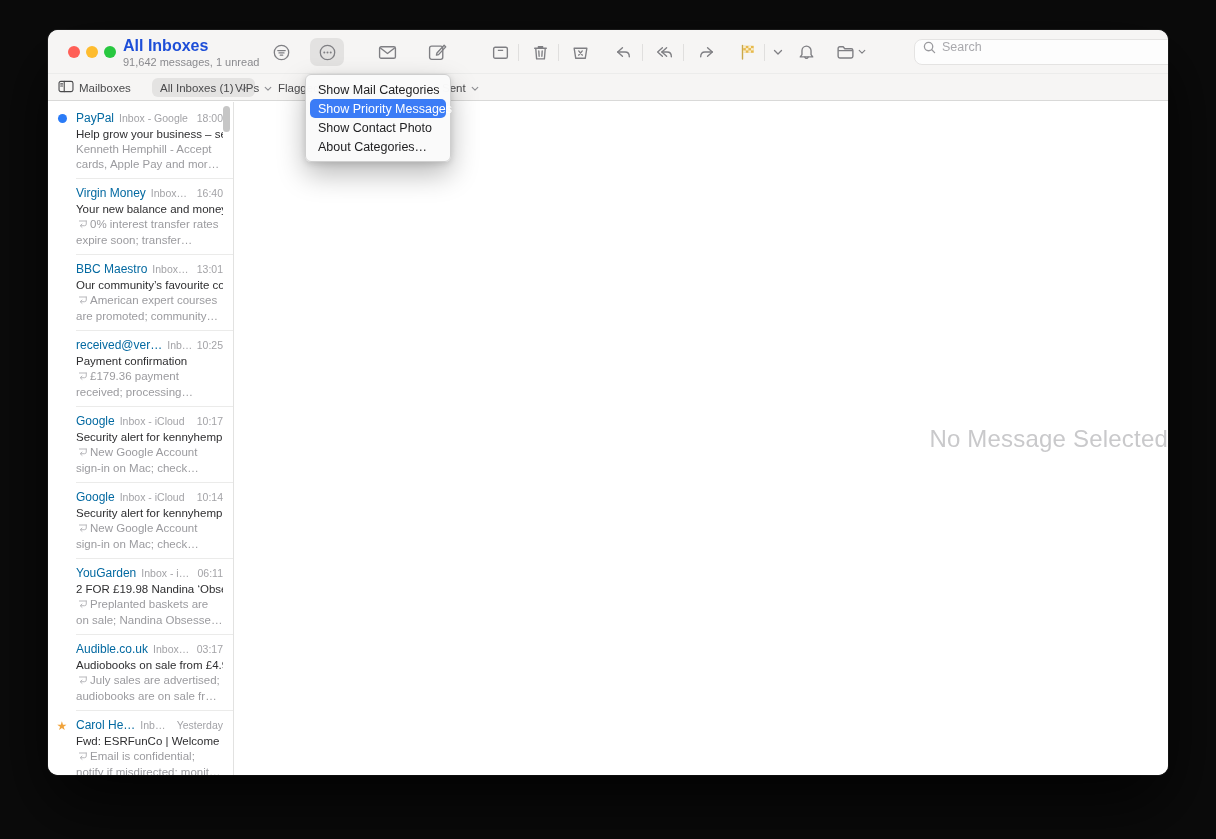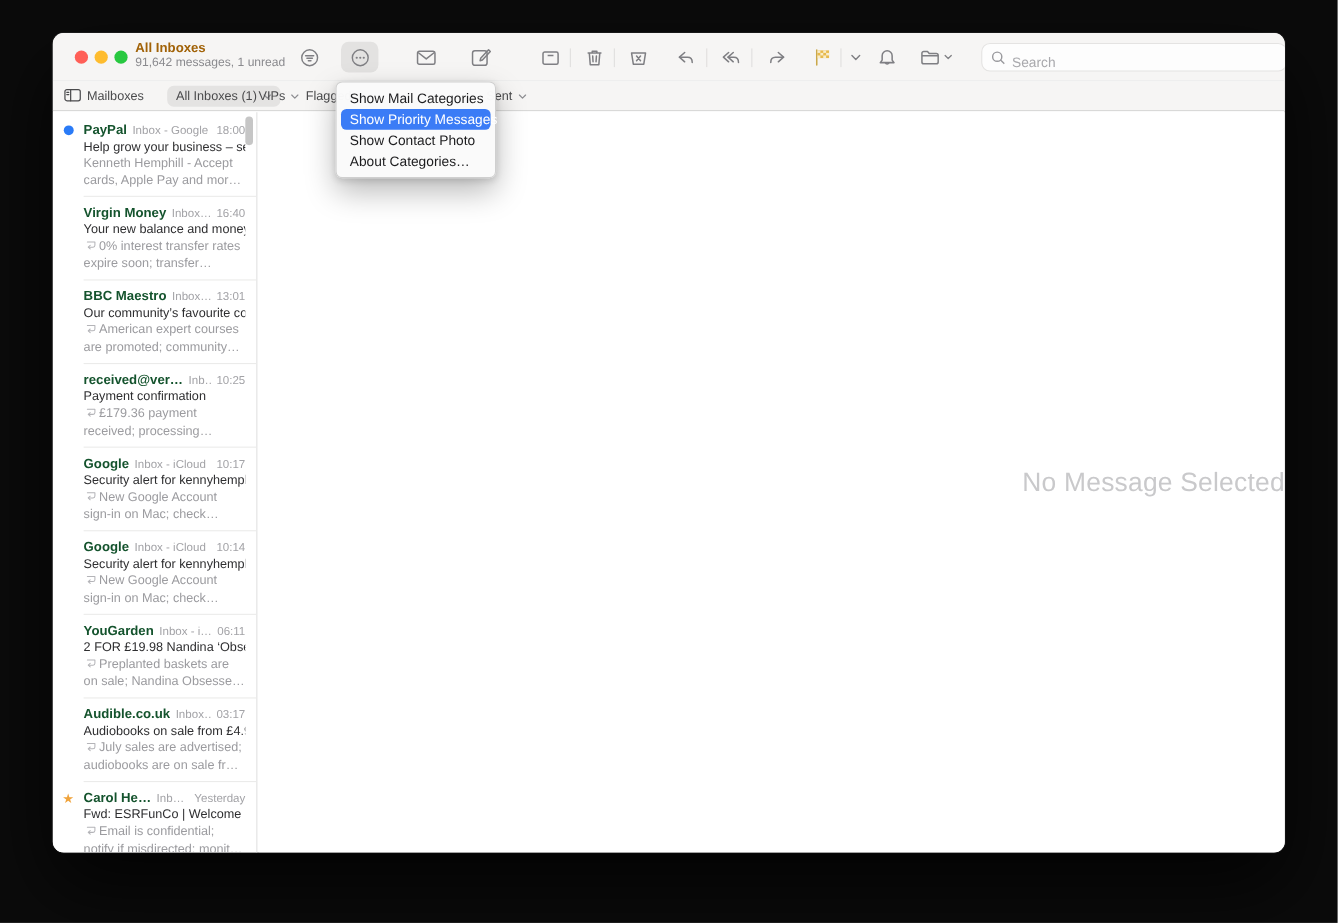--- a/index.html
+++ b/index.html
@@ -15,35 +15,35 @@
     background:#ffffff; border-radius:10px; overflow:hidden;
     box-shadow:0 30px 70px rgba(0,0,0,.75), 0 0 0 1px rgba(255,255,255,.08);
   }
   
   .titlebar { position:relative; height:44px; background:#f6f5f4; border-bottom:1px solid #ececeb; }
   .traffic { position:absolute; top:16px; width:12px; height:12px; border-radius:50%; }
   .t-red   { left:20px; background:#ff5f57; }
   .t-yel   { left:38px; background:#febc2e; }
   .t-grn   { left:56px; background:#28c840; }
   .title-block { position:absolute; left:75px; top:6px; line-height:1.25; }
-  .win-title { font-size:12px; font-weight:700; color:#a16207; }
+  .win-title { font-size:16px; font-weight:700; color:#1d4ed8; }
   .win-sub   { font-size:11px; color:#8a8a8e; }
   .tbtn {
     position:absolute; top:8px; width:34px; height:28px;
     display:flex; align-items:center; justify-content:center;
     color:#7f7f83; border-radius:7px;
   }
   .tbtn.active { background:#e3e2e1; }
   .tbtn svg { display:block; }
   .tdiv { position:absolute; top:14px; width:1px; height:17px; background:#e0dfde; }
   .chev-btn { width:22px; }
   .search-wrap {
-    position:absolute; left:844px; top:9px; width:278px; height:26px;
+    position:absolute; left:866px; top:9px; width:278px; height:26px;
     background:#fdfdfd; border:1px solid #e4e3e2; border-radius:8px;
-    display:flex; align-items:flex-end; padding:0 8px; color:#9a9a9e;
+    display:flex; align-items:flex-start; padding:0 8px; color:#9a9a9e;
   }
   .search-wrap input {
     border:none; outline:none; background:transparent; margin-left:6px;
     font-size:12.5px; color:#333; width:100%;
     font-family:"Liberation Sans","DejaVu Sans",sans-serif;
   }
   .search-wrap input::placeholder { color:#a9a9ad; }
   
   .favbar { position:relative; height:27px; background:#f6f5f4; border-bottom:1px solid #d9d9d8; }
   .fav { position:absolute; top:4px; height:19px; display:flex; align-items:center; gap:5px;
@@ -66,21 +66,21 @@
   .list {
     position:absolute; left:0; top:72px; width:186px; bottom:0;
     background:#fff; border-right:1px solid #e2e2e1; overflow:hidden; padding-top:2px;
   }
   .row { display:flex; }
   .gutter { width:28px; flex:none; display:flex; justify-content:center; align-items:flex-start; padding-top:10px; }
   .dot { width:9px; height:9px; border-radius:50%; background:#2a7bf7; }
   .star { font-size:12px; color:#f0a33b; line-height:10px; }
   .rcontent { flex:1; min-width:0; padding:7px 10px 6px 0; border-bottom:1px solid #ebebea; }
   .line1 { display:flex; align-items:baseline; gap:5px; }
-  .sender { font-weight:700; font-size:12px; color:#14532d; white-space:nowrap; }
+  .sender { font-weight:400; font-size:12px; color:#0369a1; white-space:nowrap; }
   .mbox { flex:1; min-width:0; overflow:hidden; white-space:nowrap; font-size:10.5px; color:#a3a3a7; }
   .rtime { font-size:10.5px; color:#a3a3a7; white-space:nowrap; }
   .subj { font-size:11.5px; font-weight:500; color:#2e2e30; margin-top:3px;
           white-space:nowrap; overflow:hidden; }
   .prev { font-size:11.5px; color:#9b9b9f; margin-top:2px; line-height:15px;
           display:-webkit-box; -webkit-line-clamp:2; -webkit-box-orient:vertical; overflow:hidden; }
   .sumicon { display:inline-block; vertical-align:-1px; margin-right:2px; color:#b4b4b8; }
   .scrollthumb { position:absolute; left:175px; top:76px; width:7px; height:26px;
                  border-radius:4px; background:#c6c6c6; z-index:5; }
   

